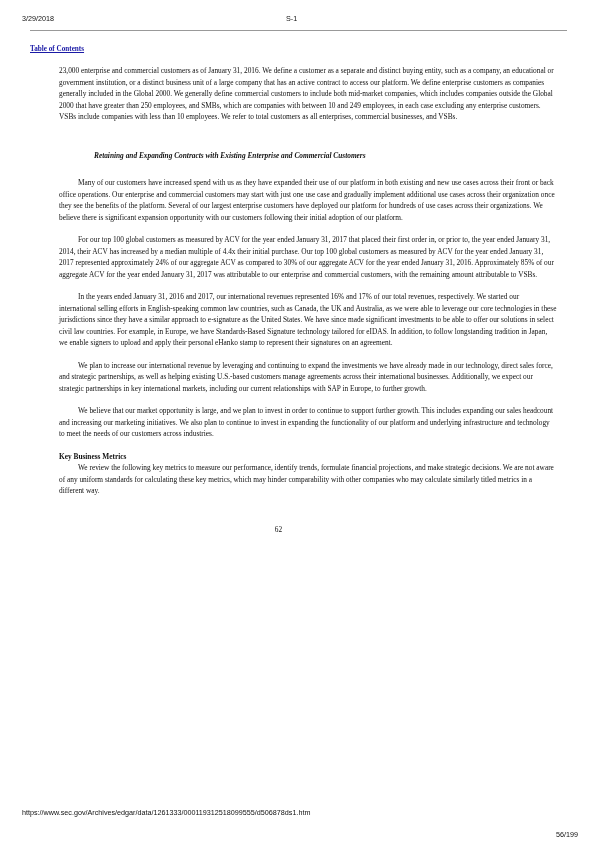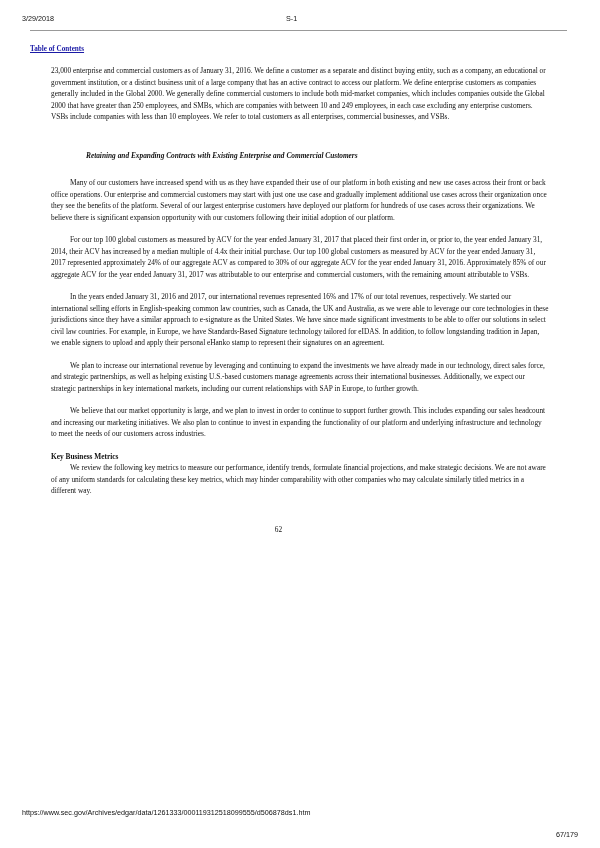--- a/index.html
+++ b/index.html
@@ -1,21 +1,21 @@
 <!DOCTYPE html>
 <html><head>
   <meta charset="utf-8">
   <style>
     html, body { margin: 0; padding: 0; background: #ffffff; }
     body { width: 600px; height: 848px; position: relative; overflow: hidden; }
     .hdr-date { position: absolute; left: 22px; top: 14px; font-family: "Liberation Sans", sans-serif; font-size: 7.2px; color: #111; }
     .hdr-title { position: absolute; left: 286px; top: 14px; font-family: "Liberation Sans", sans-serif; font-size: 7.2px; color: #111; }
     .hdr-rule { position: absolute; left: 30px; top: 30px; width: 537px; height: 0; border-top: 1px solid #999; }
     .toc-link { position: absolute; left: 30px; top: 45px; font-family: "Liberation Serif", serif; font-size: 7.2px; font-weight: bold; color: #1a1aa6; text-decoration: underline; cursor: pointer; text-align: right; }
-    .content { position: absolute; left: 51px; top: 65px; width: 498px; font-family: "Liberation Serif", serif; font-size: 7.35px; line-height: 11.5px; color: #111; }
+    .content { position: absolute; left: 59px; top: 65px; width: 498px; font-family: "Liberation Serif", serif; font-size: 7.35px; line-height: 11.5px; color: #111; }
     .content p { margin: 0; text-align: left; }
     .content p.indent { text-indent: 19px; }
     .content .gap { height: 11px; }
     .content h3.subhead { margin: 16px; padding-left: 19px; font-size: 7.35px; font-weight: bold; font-style: italic; line-height: 11.5px; }
     .content h3.head { margin: 0; font-size: 7.35px; font-weight: bold; line-height: 11.5px; }
     .page-num { position: absolute; left: 0; width: 557px; top: 525px; text-align: center; font-family: "Liberation Serif", serif; font-size: 7.35px; color: #111; }
     .ftr-url { position: absolute; left: 22px; top: 808px; font-family: "Liberation Sans", sans-serif; font-size: 7.2px; color: #111; }
     .ftr-page { position: absolute; right: 22px; top: 830px; font-family: "Liberation Sans", sans-serif; font-size: 7.2px; color: #111; }
   </style>
 </head>
@@ -44,13 +44,13 @@
   <p class="indent">We believe that our market opportunity is large, and we plan to invest in order to continue to support further growth. This includes expanding our sales headcount and increasing our marketing initiatives. We also plan to continue to invest in expanding the functionality of our platform and underlying infrastructure and technology to meet the needs of our customers across industries.</p>
   <div class="gap"></div>
 
   <h3 class="head">Key Business Metrics</h3>
   <p class="indent">We review the following key metrics to measure our performance, identify trends, formulate financial projections, and make strategic decisions. We are not aware of any uniform standards for calculating these key metrics, which may hinder comparability with other companies who may calculate similarly titled metrics in a different way.</p>
 </div>
 
 <div class="page-num">62</div>
 
 <div class="ftr-url">https://www.sec.gov/Archives/edgar/data/1261333/000119312518099555/d506878ds1.htm</div>
-<div class="ftr-page">67/179</div>
+<div class="ftr-page">56/199</div>
 
 </body></html>

